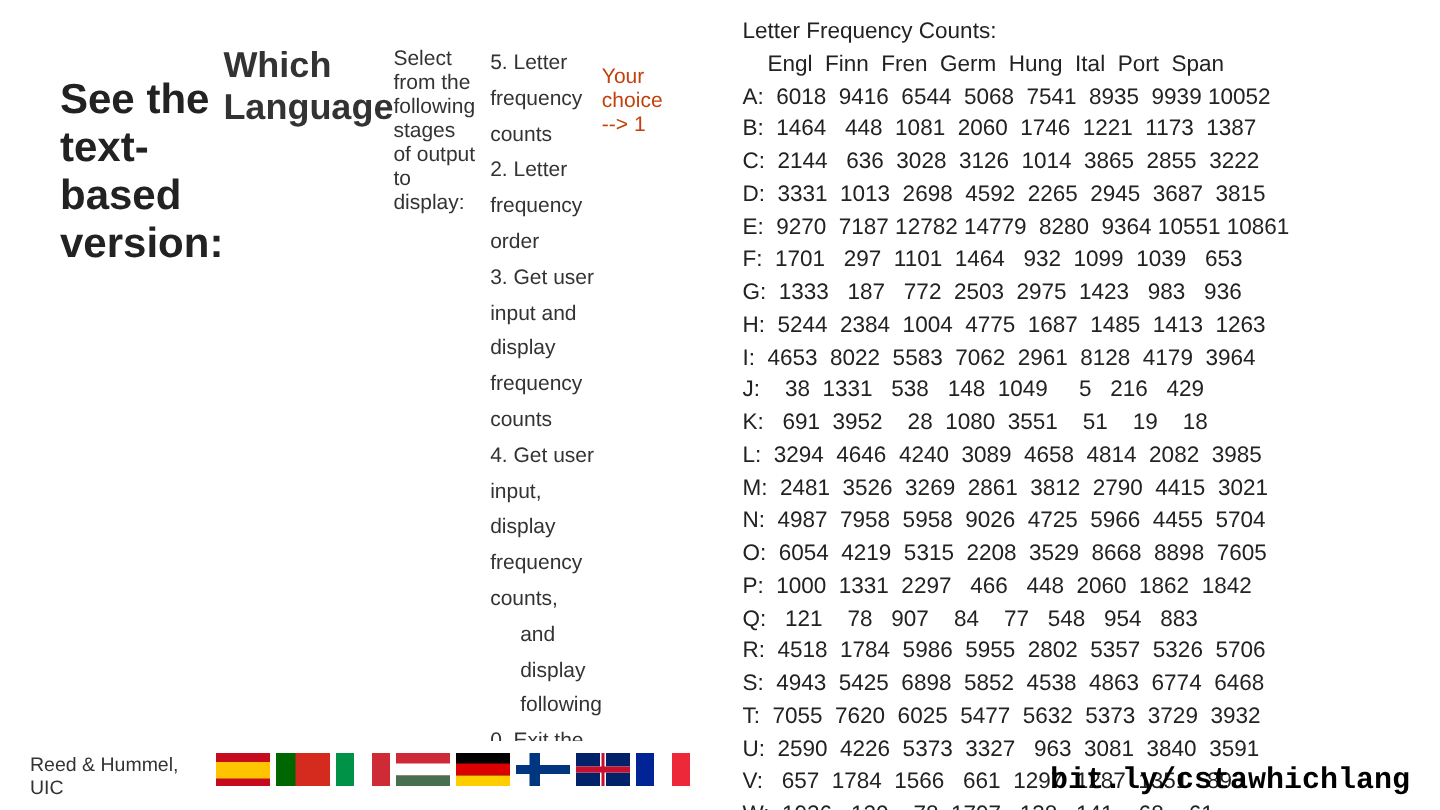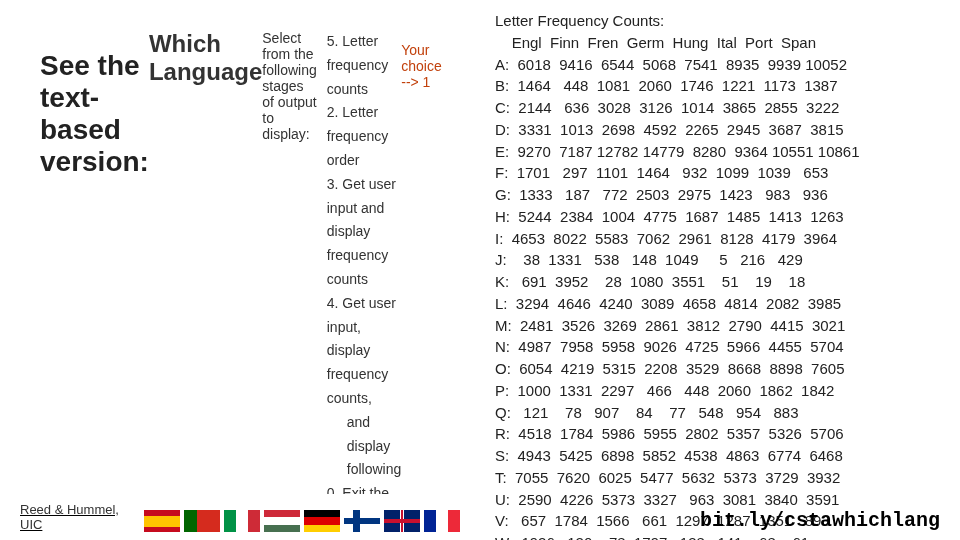--- a/index.html
+++ b/index.html
@@ -60,24 +60,23 @@
       font-size: 14px;
       color: #c2410c;
       margin-top: 12px;
     }
     .footer {
       position: absolute;
       bottom: 0;
       left: 0;
       width: 480px;
       display: flex;
-      align-items: flex-end;
+      align-items: flex-start;
       padding: 8px 20px;
       background: #fff;
-      text-decoration: underline;
     }
     .footer-text {
       font-size: 13px;
       color: #333;
       margin-right: 15px;
     }
     .flags {
       display: flex;
       gap: 4px;
       align-items: center;

